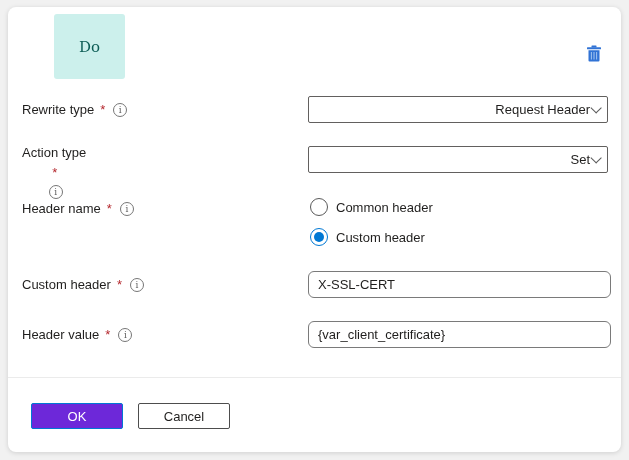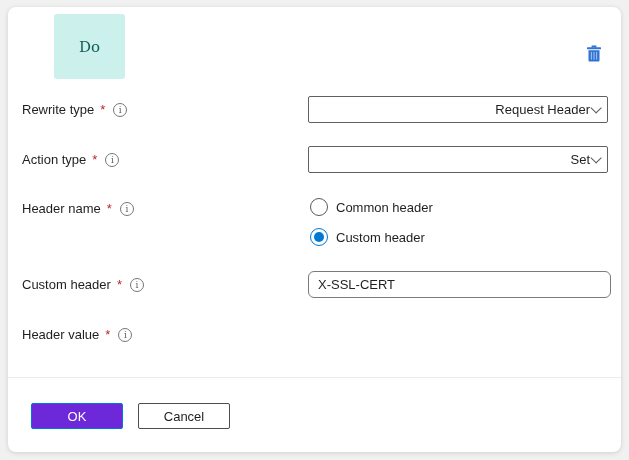--- a/index.html
+++ b/index.html
@@ -164,21 +164,21 @@
   <div class="row-label" style="top: 95px;">
     <span>Rewrite type</span>
       <span class="req">*</span>
     <span class="info-icon">i</span>
   </div>
   <div class="dropdown" style="top: 89px;">
     <span>Request Header</span>
     <span class="chevron"></span>
   </div>
 
-  <div class="row-label" style="top: 145px;">
+  <div class="row-label" style="top: 138px; flex-direction: column;">
     <span>Action type</span>
       <span class="req">*</span>
     <span class="info-icon">i</span>
   </div>
   <div class="dropdown" style="top: 139px;">
     <span>Set</span>
     <span class="chevron"></span>
   </div>
 
   <div class="row-label" style="top: 194px; justify-content: center;">
@@ -204,19 +204,20 @@
       <span class="req">*</span>
     <span class="info-icon">i</span>
   </div>
   <input class="textbox" style="top: 264px;" type="text" value="X-SSL-CERT">
 
   <div class="row-label" style="top: 320px;">
     <span>Header value</span>
       <span class="req">*</span>
     <span class="info-icon">i</span>
   </div>
+  <input class="textbox" style="top: 314px;" type="text" value="{var_client_certificate}">
 
   <div class="separator"></div>
 
   <button class="btn btn-primary">OK</button>
   <button class="btn btn-secondary">Cancel</button>
 
 </div>
 
 </body></html>

